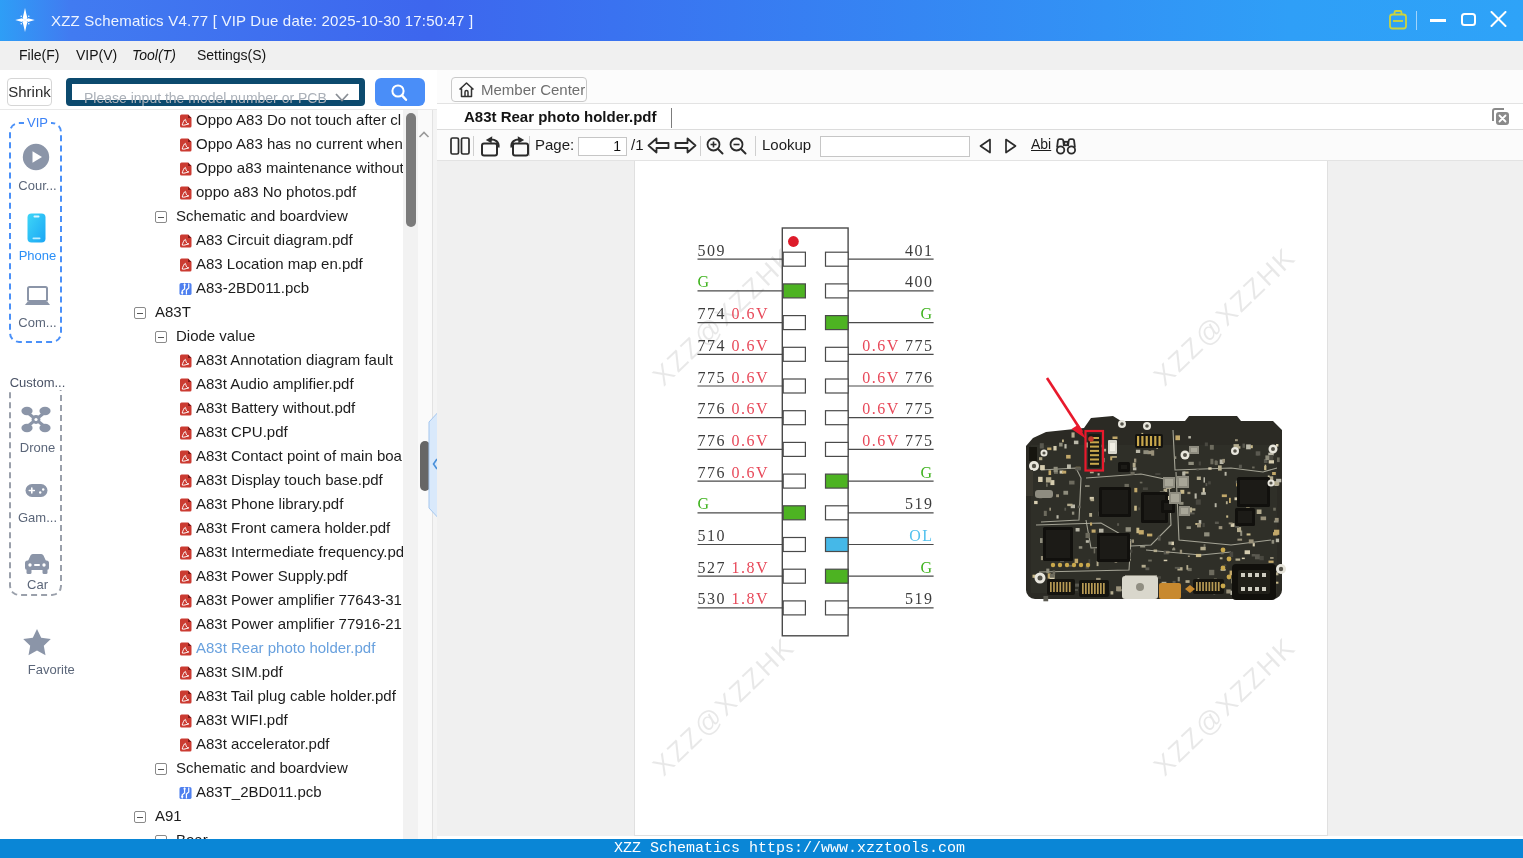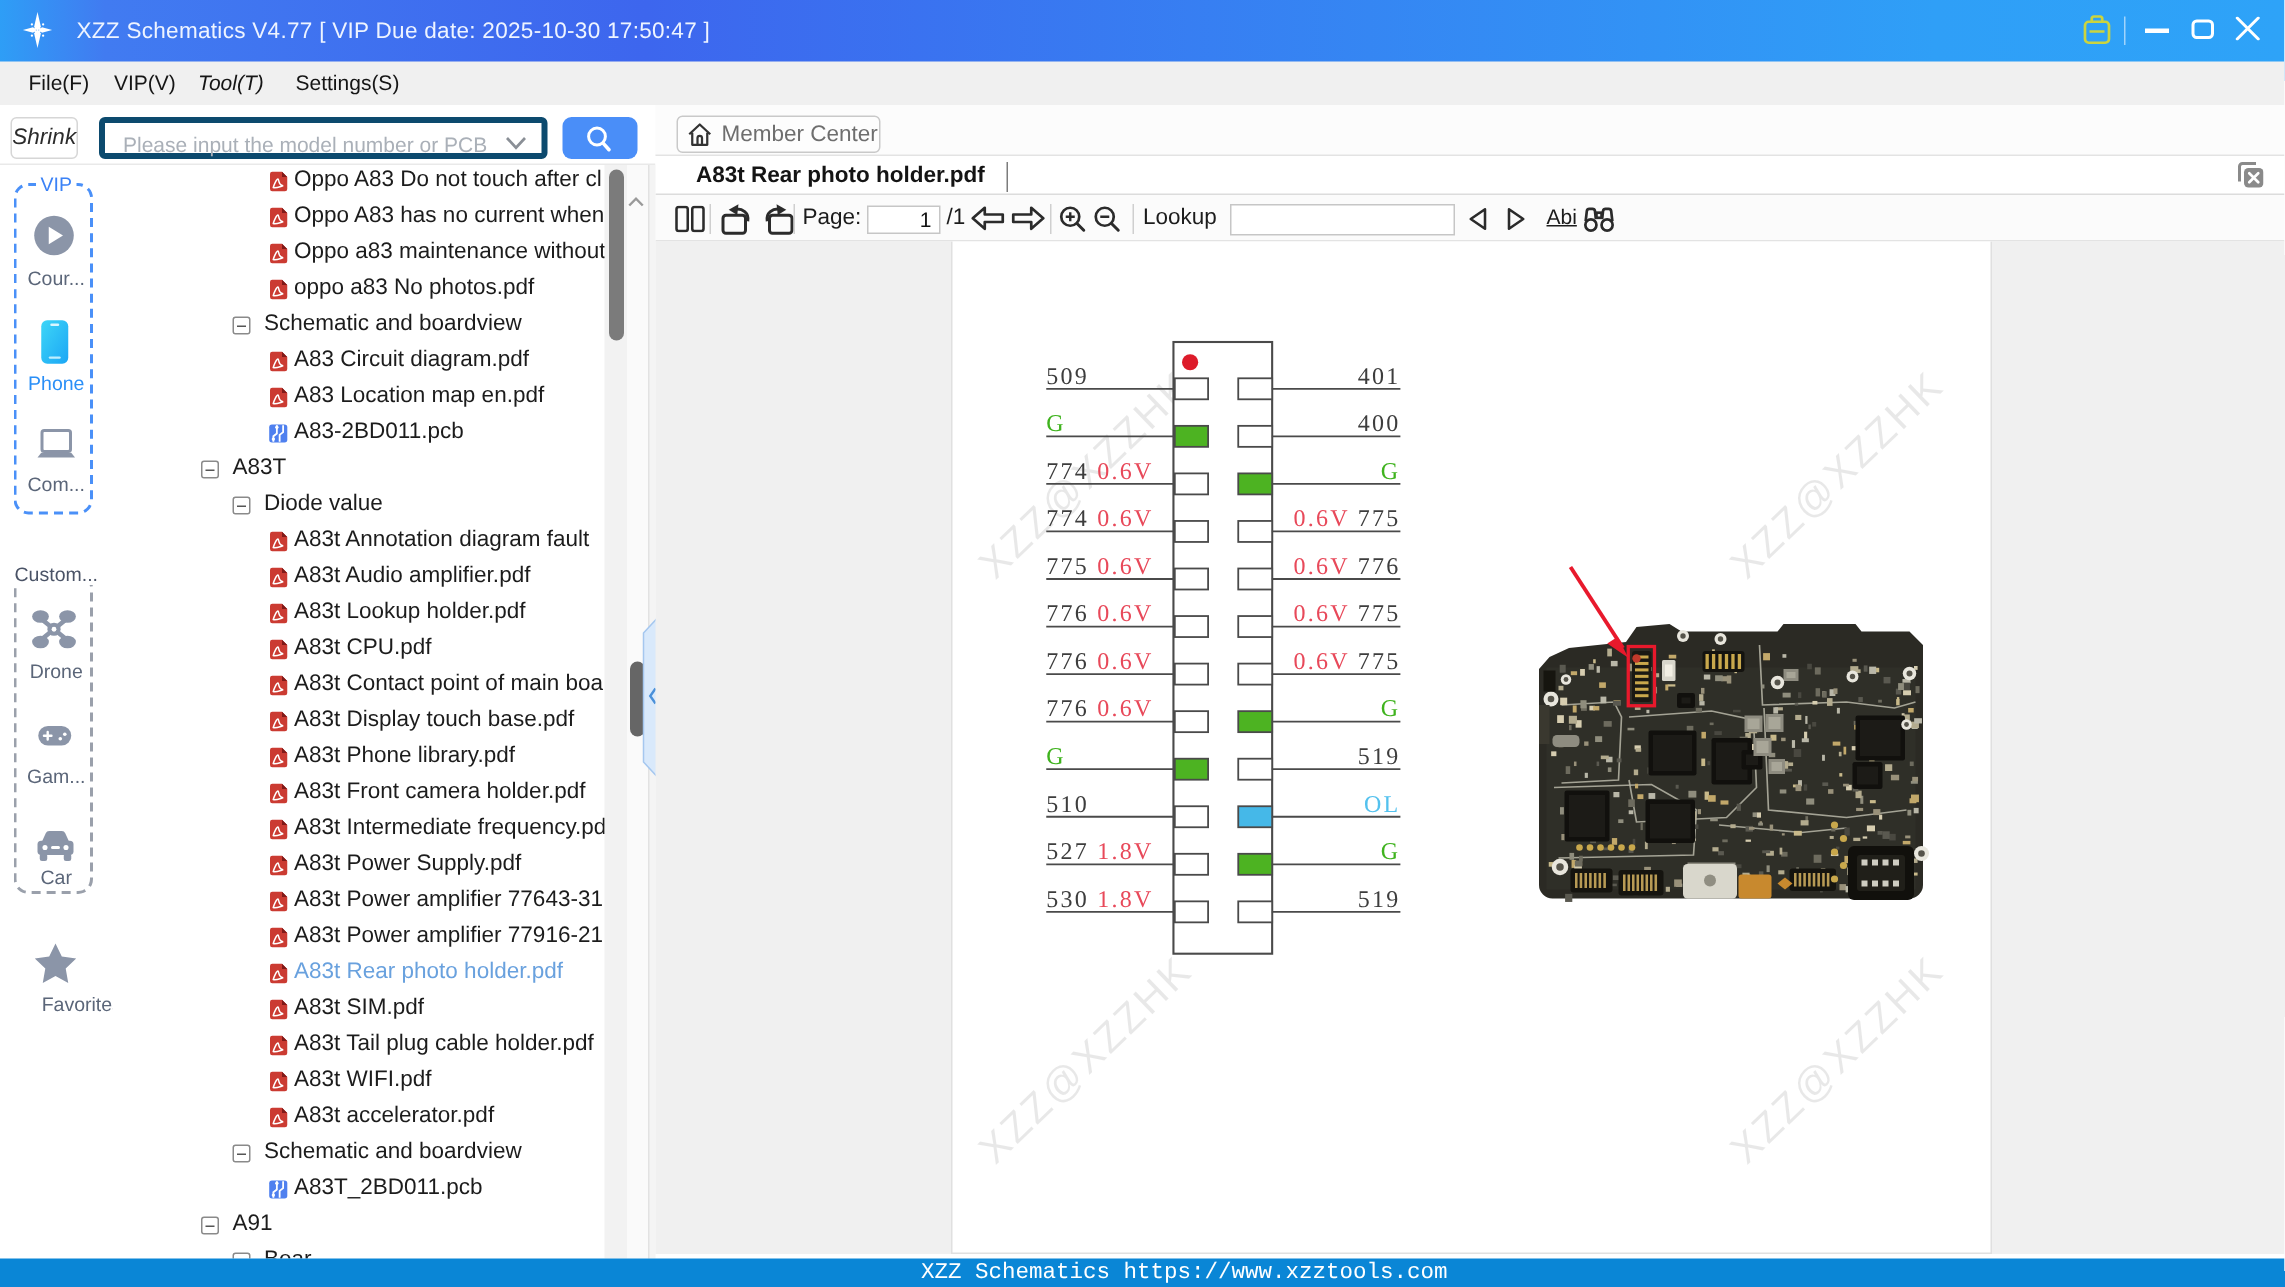--- a/index.html
+++ b/index.html
@@ -12,22 +12,22 @@
   background:linear-gradient(90deg,#2e9ef6 0px,#417bf1 70px,#3d66ee 430px,#2f9ff7 1290px,#2ea3f8 1523px); }
 #titletext { position:absolute; left:51px; top:12px; font-size:15px; color:#eef4ff; letter-spacing:0.2px; }
 .wicon { position:absolute; top:0; }
 
 
 #menubar { position:absolute; top:41px; left:0; width:1523px; height:29px; background:#f0f0f0; }
 #menubar span { position:absolute; top:6px; font-size:14px; color:#151515; }
 
 
 #topleft { position:absolute; top:70px; left:0; width:437px; height:40px; background:#fff; border-bottom:1px solid #e9e9e9; }
-#shrinkbtn { position:absolute; left:7px; top:78px; width:45px; height:28px; border:1px solid #d6d6d6; border-radius:4px; font-size:15px; color:#2b2b2b; text-align:center; line-height:26px; background:#fff;font-style:italic; }
-#searchbox { position:absolute; left:66px; top:78px; width:299px; height:28px; border:4px solid #0c4a6e; border-radius:4px; background:#fff; }
+#shrinkbtn { position:absolute; left:7px; top:78px; width:45px; height:28px; border:1px solid #d6d6d6; border-radius:4px; font-size:15px; color:#2b2b2b; text-align:center; line-height:26px; background:#fff; }
+#searchbox { position:absolute; left:66px; top:78px; width:299px; height:28px; border:6px solid #0c4a6e; border-radius:4px; background:#fff; }
 #searchbox .ph { position:absolute; left:12px; top:6px; font-size:14px; color:#aab0b8; }
 #searchbtn { position:absolute; left:375px; top:78px; width:50px; height:28px; background:#4a8ef8; border-radius:6px; }
 
 
 #memberrow { position:absolute; top:70px; left:437px; width:1086px; height:34px; background:#fcfcfc; border-bottom:1px solid #e3e3e3; }
 #memberbtn { position:absolute; left:14px; top:7px; width:136px; height:25px; border:1px solid #c9c9c9; border-radius:4px; background:#fdfdfd; }
 #memberbtn span { position:absolute; left:29px; top:3px; font-size:15px; color:#6e6e6e; }
 #tabrow { position:absolute; top:104px; left:437px; width:1086px; height:26px; background:#fff; border-bottom:1px solid #dcdcdc; }
 #tabtext { position:absolute; left:27px; top:4px; font-size:15px; font-weight:bold; color:#141414; }
 #tabsep { position:absolute; left:234px; top:4px; width:1px; height:20px; background:#7c7c7c; }
@@ -351,21 +351,21 @@
           <path d="M3.2 11 C3.6 9.2 5.3 5.4 6.3 5.4 C7.2 5.4 6.1 9.4 9.8 9.9 C7.2 10.6 4.6 11.6 3.2 11 Z" fill="none" stroke="#fff" stroke-width="1"></path>
         </svg>
         <span class="tx" style="left:121px;">A83t Audio amplifier.pdf</span>
       </div>
 <div class="trow" style="top:287px; left:0;">
         <svg class="pdfico" style="left:104px;" width="13" height="14" viewBox="0 0 13 14">
           <path d="M1 2 a1.5 1.5 0 0 1 1.5 -1.5 H9 L12.5 4 V12 a1.5 1.5 0 0 1 -1.5 1.5 H2.5 A1.5 1.5 0 0 1 1 12 Z" fill="#cb3b32"></path>
           <path d="M9 0.5 V4 H12.5 Z" fill="#801a18"></path>
           <path d="M3.2 11 C3.6 9.2 5.3 5.4 6.3 5.4 C7.2 5.4 6.1 9.4 9.8 9.9 C7.2 10.6 4.6 11.6 3.2 11 Z" fill="none" stroke="#fff" stroke-width="1"></path>
         </svg>
-        <span class="tx" style="left:121px;">A83t Lookup holder.pdf</span>
+        <span class="tx" style="left:121px;">A83t Battery without.pdf</span>
       </div>
 <div class="trow" style="top:311px; left:0;">
         <svg class="pdfico" style="left:104px;" width="13" height="14" viewBox="0 0 13 14">
           <path d="M1 2 a1.5 1.5 0 0 1 1.5 -1.5 H9 L12.5 4 V12 a1.5 1.5 0 0 1 -1.5 1.5 H2.5 A1.5 1.5 0 0 1 1 12 Z" fill="#cb3b32"></path>
           <path d="M9 0.5 V4 H12.5 Z" fill="#801a18"></path>
           <path d="M3.2 11 C3.6 9.2 5.3 5.4 6.3 5.4 C7.2 5.4 6.1 9.4 9.8 9.9 C7.2 10.6 4.6 11.6 3.2 11 Z" fill="none" stroke="#fff" stroke-width="1"></path>
         </svg>
         <span class="tx" style="left:121px;">A83t CPU.pdf</span>
       </div>
 <div class="trow" style="top:335px; left:0;">

